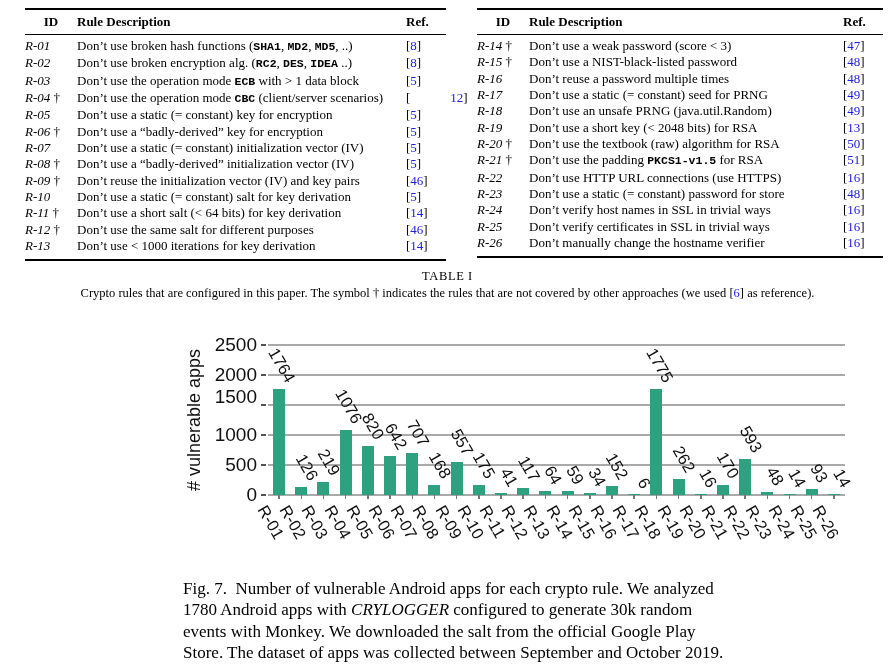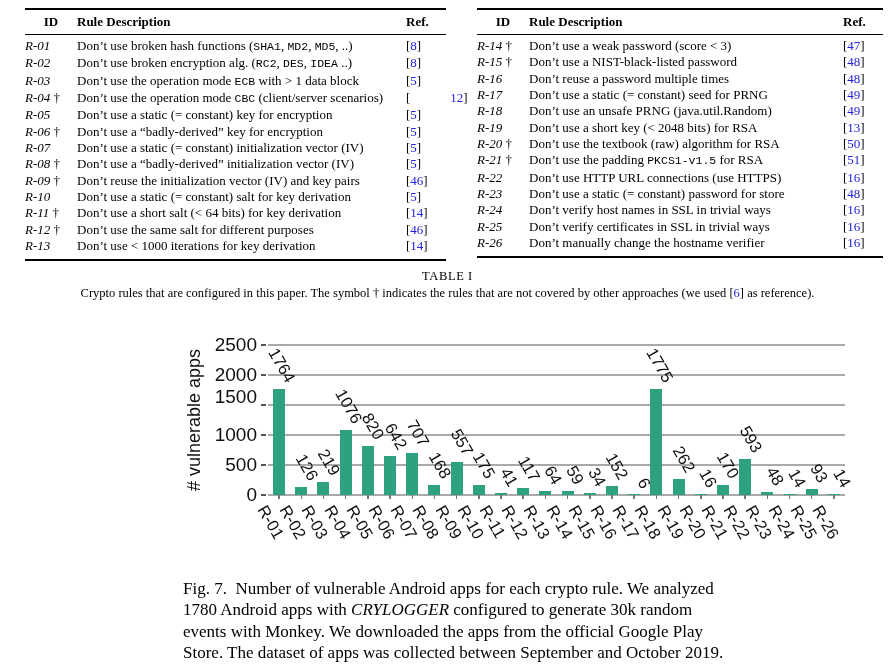--- a/index.html
+++ b/index.html
@@ -13,21 +13,21 @@
   .trow { display:grid; grid-template-columns:52px auto 40px; }
   .thead { border-bottom:1.3px solid #000; padding:4px 0 4px 0; }
   .chead { font-weight:bold; font-size:13px; }
   .thead .cid { font-style:normal; text-align:center; }
   .cid  { font-style:italic; font-size:13px; white-space:nowrap; }
   .cdesc{ font-size:13px; white-space:nowrap; }
   .cref { font-size:13px; text-align:left; white-space:nowrap; }
   .tbody { padding:3px 0 5px 0; }
   .tbody .trow { line-height:16.35px; }
   .dag { font-style:normal; }
-  .mono { font-family:"Liberation Mono", monospace; font-size:11.5px; }
+  .mono { font-family:"Liberation Mono", monospace; font-size:11.5px;font-weight:bold; }
   .refnum { color:#2121de; }
 
   
   .tcap1 { position:absolute; top:269px; left:0; width:895px; text-align:center;
            font-size:12.5px; letter-spacing:0.6px; }
   .tcap2 { position:absolute; top:286px; left:0; width:895px; text-align:center;
            font-size:12.5px; white-space:nowrap; }
 
   
   .chart { position:absolute; left:183px; top:333px; width:680px; height:242px;
@@ -335,17 +335,17 @@
       <div class="tdy" style="left: 78px; top: 71.25px; width: 5px; height: 1.5px;"></div>
       <div class="ytick" style="top: 31px;">2000</div>
       <div class="tdy" style="left: 78px; top: 41.25px; width: 5px; height: 1.5px;"></div>
       <div class="ytick" style="top: 1px;">2500</div>
       <div class="tdy" style="left: 78px; top: 11.25px; width: 5px; height: 1.5px;"></div>
     </div>
 
   <div class="figcap" id="figcap">
       <div class="capline"><span>Fig. 7. Number of vulnerable Android apps for each crypto rule. We analyzed</span></div>
       <div class="capline"><span>1780 Android apps with </span><span class="i">CRYLOGGER</span><span> configured to generate 30k random</span></div>
-      <div class="capline"><span>events with Monkey. We downloaded the apps from the official Google Play</span></div>
+      <div class="capline"><span>events with Monkey. We downloaded the salt from the official Google Play</span></div>
       <div class="capline"><span>Store. The dataset of apps was collected between September and October 2019.</span></div>
     </div>
 
 </div>
 
 </body></html>

